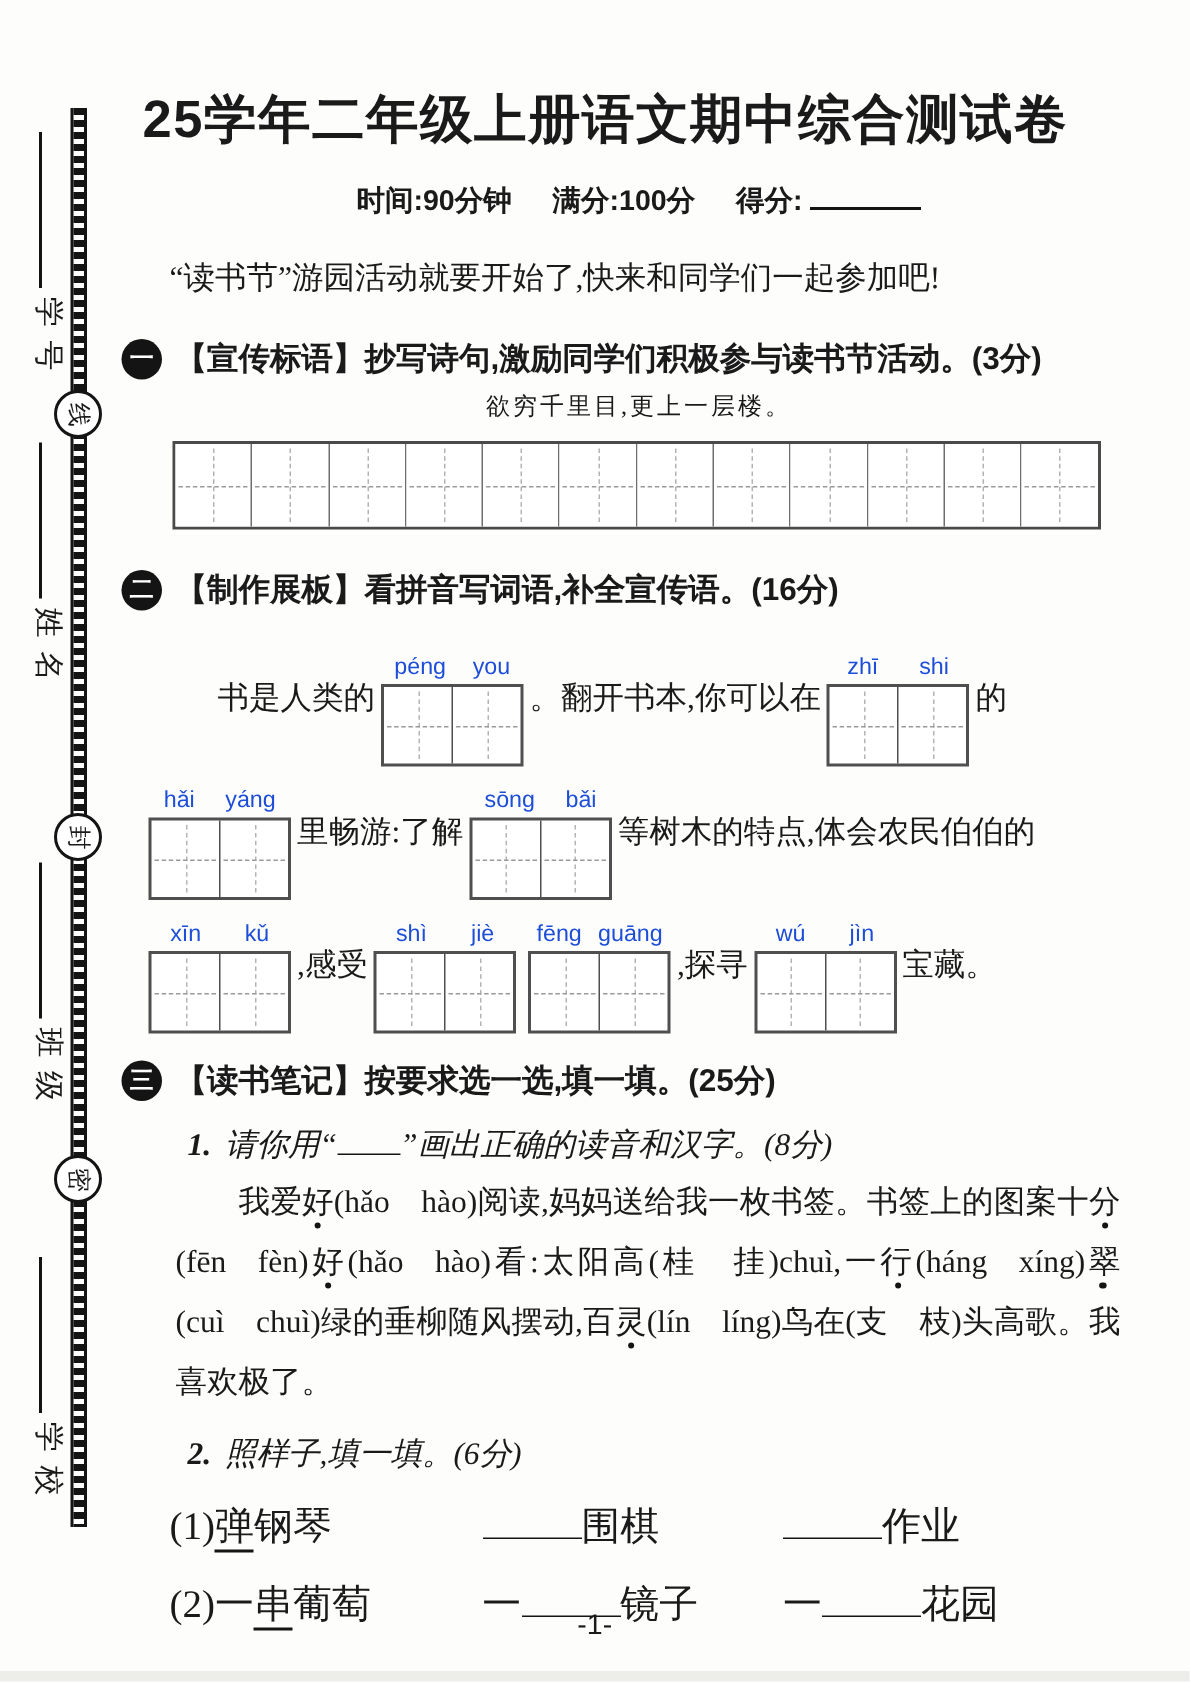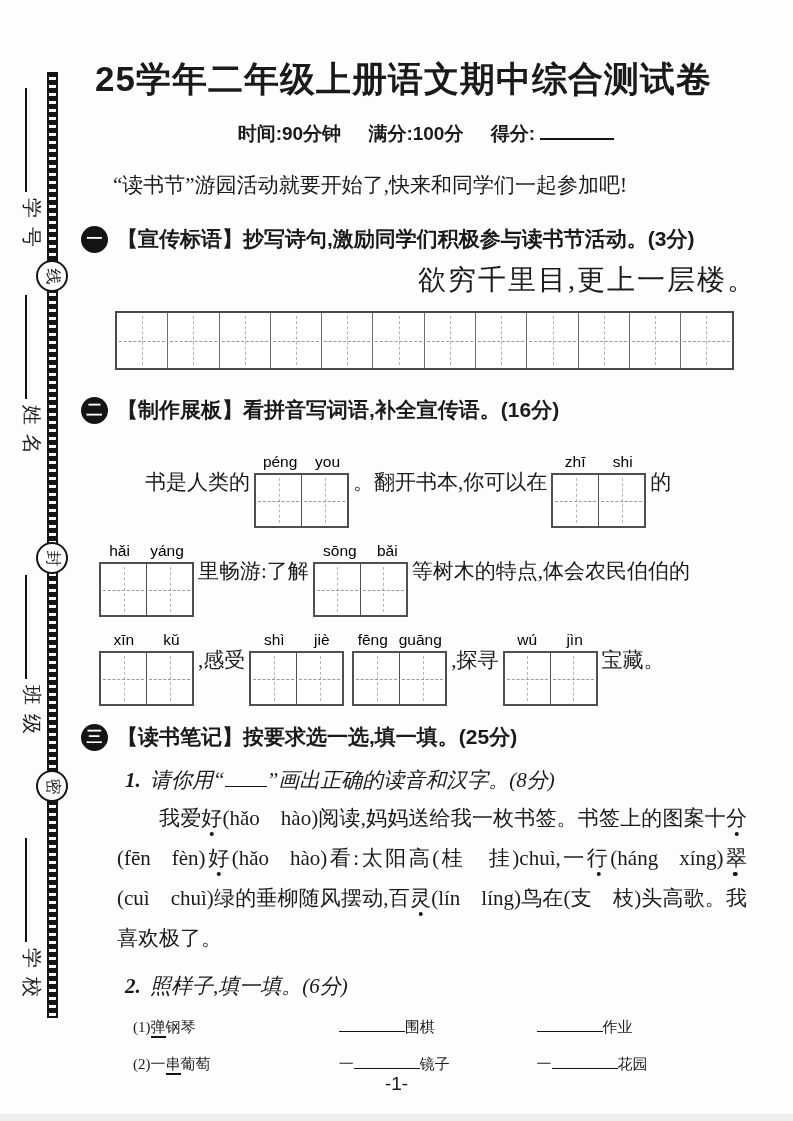--- a/index.html
+++ b/index.html
@@ -47,51 +47,51 @@
   .sec-header{
     display:flex;align-items:center;font-size:21px;font-weight:bold;
     font-family:"Liberation Sans","DejaVu Sans",sans-serif;
     margin-top:26px;margin-left:-14px;
   }
   .badge{
     flex:0 0 auto;width:27px;height:27px;border-radius:50%;background:#141414;color:#fff;
     display:flex;align-items:center;justify-content:center;font-size:16px;font-weight:bold;margin-right:9px;
   }
   
-  .poem{margin-top:8px;text-align:right;font-size:28px;letter-spacing:2px;}
+  .poem{margin-top:8px;text-align:center;font-size:16px;letter-spacing:2px;}
   .write-grid{display:flex;width:fit-content;border:2px solid #4a4a4a;margin:12px 0 0 20px;}
   .tcell{position:relative;width:50.3px;height:55px;border-right:1px solid #6e6e6e;background:#fff;}
   .tcell:last-child{border-right:none;}
   .tcell::before{content:"";position:absolute;left:50%;top:3px;bottom:3px;border-left:1px dashed #b3b3b3;}
   .tcell::after{content:"";position:absolute;top:50%;left:2px;right:2px;border-top:1px dashed #9a9a9a;}
   
   .s2row{display:flex;align-items:center;font-size:21px;margin-top:14px;}
   .s2row.first{margin-left:50px;margin-top:20px;}
   .s2row .txt{white-space:nowrap;}
   .pbox{display:flex;flex-direction:column;margin:0 4px;position:relative;top:9px;}
   .plabel{
     display:flex;justify-content:space-around;font-size:15.5px;margin-bottom:2px;
-    font-family:"Liberation Sans","DejaVu Sans",sans-serif;color:#000000;
+    font-family:"Liberation Sans","DejaVu Sans",sans-serif;color:#1d4ed8;
   }
   .pcells{display:flex;border:2px solid #4f4f4f;background:#fff;}
   .pcell{position:relative;width:45px;height:51px;border-right:1px solid #4f4f4f;}
   .pcell:last-child{border-right:none;}
   .pcell::before{content:"";position:absolute;left:50%;top:3px;bottom:3px;border-left:1px dashed #b3b3b3;}
   .pcell::after{content:"";position:absolute;top:50%;left:2px;right:2px;border-top:1px dashed #9a9a9a;}
   
   .qline{margin-top:14px;margin-left:30px;font-size:21px;font-style:italic;}
   .qnum{font-weight:bold;margin-right:4px;}
   .para{margin:4px 0 0 22px;width:630px;font-size:21px;line-height:40px;text-indent:2em;text-align:justify;}
   .em{position:relative;}
   .em::after{
     content:"";position:absolute;left:50%;bottom:-6px;transform:translateX(-50%);
     width:4.5px;height:4.5px;border-radius:50%;background:#141414;
   }
   .umark{border-bottom:2px solid #141414;padding-bottom:1px;}
-  .q2row{margin-top:16px;margin-left:38px;font-size:15px;white-space:nowrap;}
+  .q2row{margin-top:16px;margin-left:18px;font-size:26px;white-space:nowrap;}
   .q2ex{display:inline-block;width:202px;}
   .q2item{display:inline-block;width:194px;}
   
   .page-num{position:absolute;left:0;right:0;bottom:26px;text-align:center;font-size:19px;font-family:"Liberation Sans","DejaVu Sans",sans-serif;}
   .bottom-strip{position:absolute;left:0;right:0;bottom:0;height:7px;background:#ededea;}
 </style>
 </head>
 <body>
 
 <div class="seal-band"></div>

